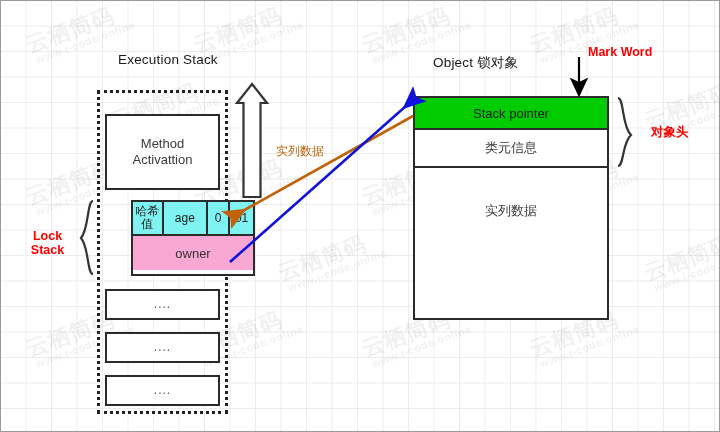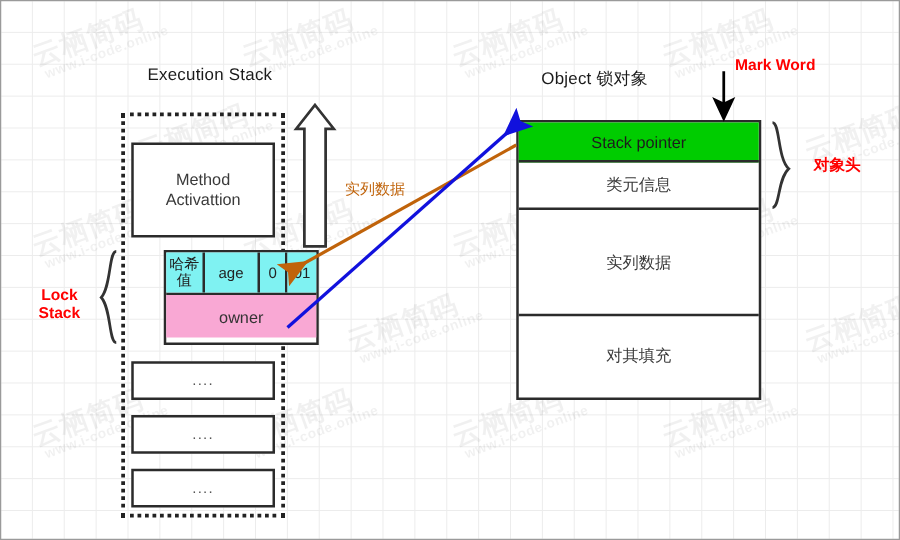--- a/index.html
+++ b/index.html
@@ -195,21 +195,20 @@
 
   <div class="redlab" style="left:19px;top:228px;text-align:center;width:55px;">
     <span>Lock</span><br>
     <span>Stack</span>
   </div>
 
   <div class="obj" style="left:412px;top:95px;width:196px;height:224px;">
     <div class="obj-row green" style="height:32px;">Stack pointer</div>
     <div class="obj-row" style="height:38px;">类元信息</div>
     <div class="obj-row" style="height:85px;">实列数据</div>
-    <div class="obj-row" style="height:63.5px;">对其填充</div>
   </div>
 
   <div class="redlab" style="left:587px;top:44px;">Mark Word</div>
 
   <div class="redlab" style="left:650px;top:124px;">对象头</div>
 
   <div class="arrowlab orange-t" style="left:275px;top:142px;">实列数据</div>
 
   <svg class="ov" viewBox="0 0 720 432">
     <defs>

